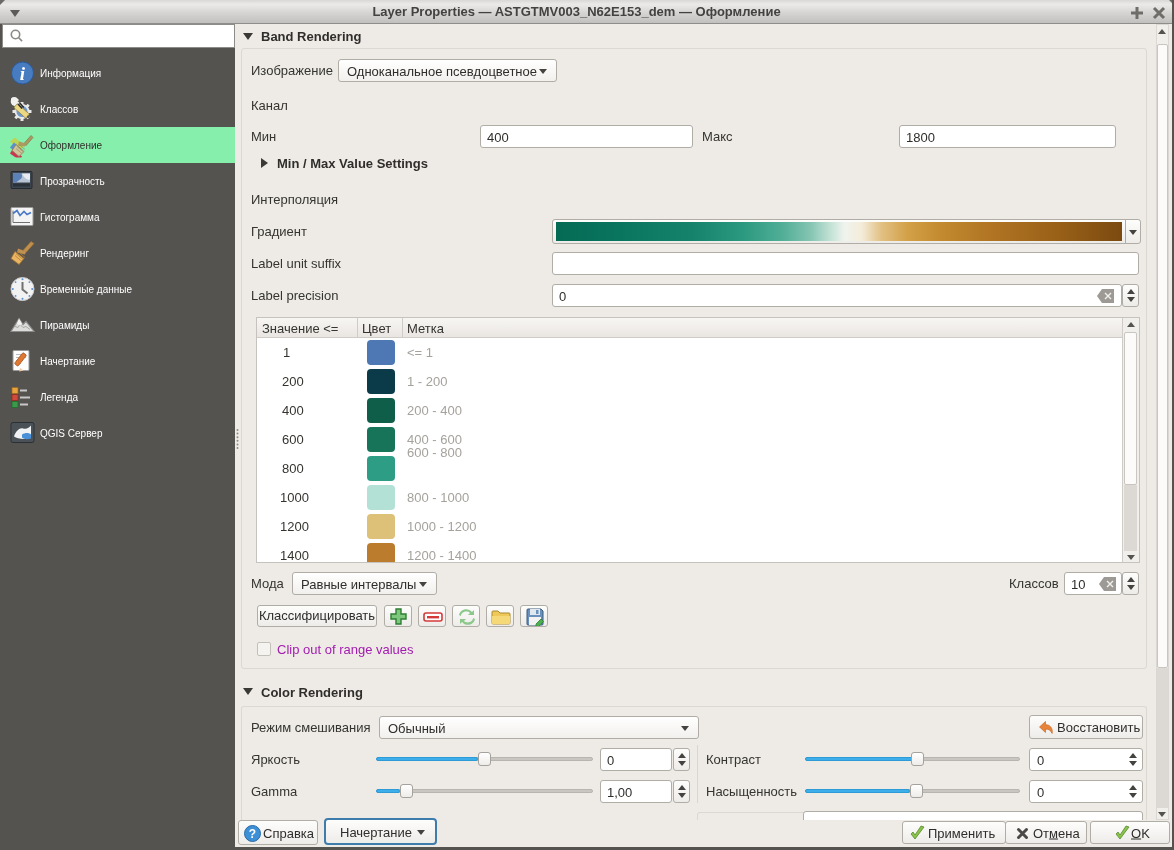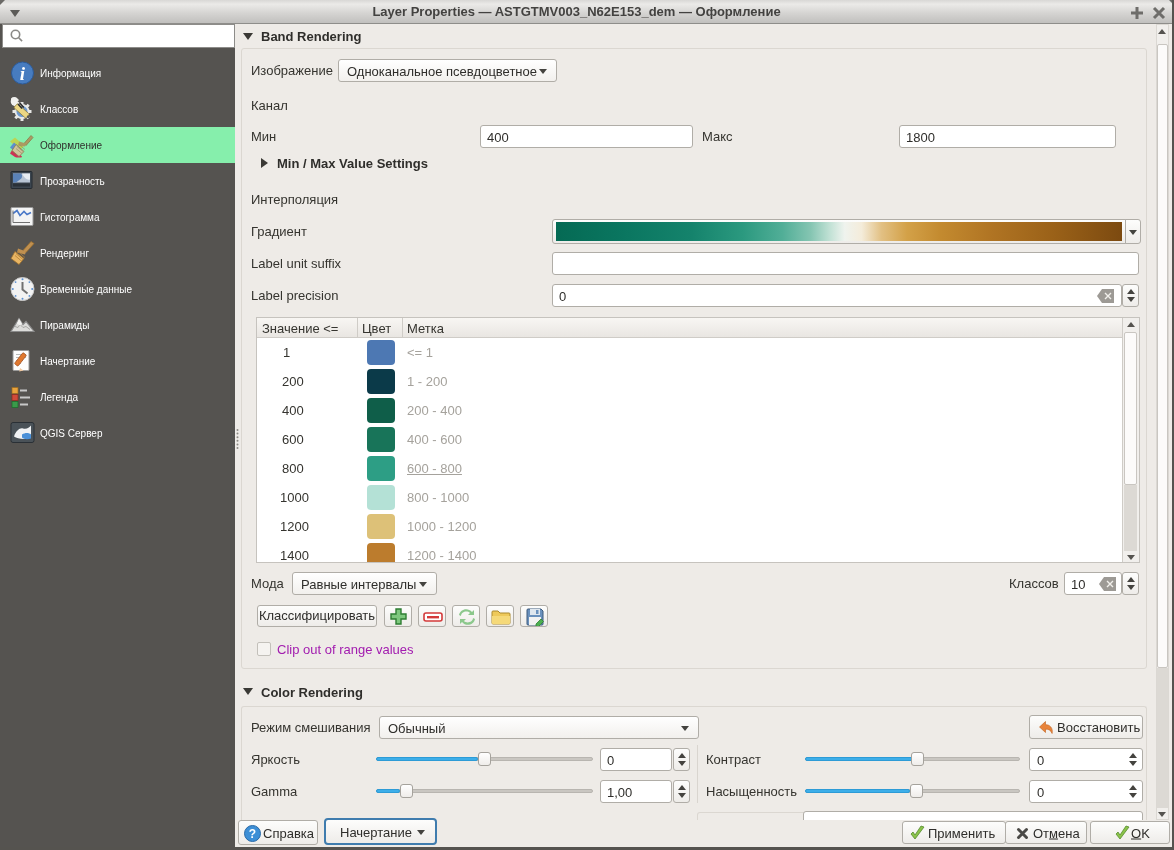--- a/index.html
+++ b/index.html
@@ -253,21 +253,21 @@
         <div class="abs" style="left:110px;top:51px;width:28px;height:25px;border-radius:4px;background:#0b3a49;"></div>
         <div class="glbl" style="left:150px;top:56px;line-height:15px;">1 - 200</div>
     <div class="lbl" style="left:25px;top:85px;line-height:15px;">400</div>
         <div class="abs" style="left:110px;top:80px;width:28px;height:25px;border-radius:4px;background:#0f5e49;"></div>
         <div class="glbl" style="left:150px;top:85px;line-height:15px;">200 - 400</div>
     <div class="lbl" style="left:25px;top:114px;line-height:15px;">600</div>
         <div class="abs" style="left:110px;top:109px;width:28px;height:25px;border-radius:4px;background:#187459;"></div>
         <div class="glbl" style="left:150px;top:114px;line-height:15px;">400 - 600</div>
     <div class="lbl" style="left:25px;top:143px;line-height:15px;">800</div>
         <div class="abs" style="left:110px;top:138px;width:28px;height:25px;border-radius:4px;background:#2d9e85;"></div>
-        <div class="glbl" style="left:150px;top:143px;line-height:15px;text-decoration:underline;">600 - 800</div>
+        <div class="glbl" style="left:150px;top:127px;line-height:15px;">600 - 800</div>
     <div class="lbl" style="left:23px;top:172px;line-height:15px;">1000</div>
         <div class="abs" style="left:110px;top:167px;width:28px;height:25px;border-radius:4px;background:#b4e1d6;"></div>
         <div class="glbl" style="left:150px;top:172px;line-height:15px;">800 - 1000</div>
     <div class="lbl" style="left:23px;top:201px;line-height:15px;">1200</div>
         <div class="abs" style="left:110px;top:196px;width:28px;height:25px;border-radius:4px;background:#ddc178;"></div>
         <div class="glbl" style="left:150px;top:201px;line-height:15px;">1000 - 1200</div>
     <div class="lbl" style="left:23px;top:230px;line-height:15px;">1400</div>
         <div class="abs" style="left:110px;top:225px;width:28px;height:25px;border-radius:4px;background:#bc7c2d;"></div>
         <div class="glbl" style="left:150px;top:230px;line-height:15px;">1200 - 1400</div>
 

